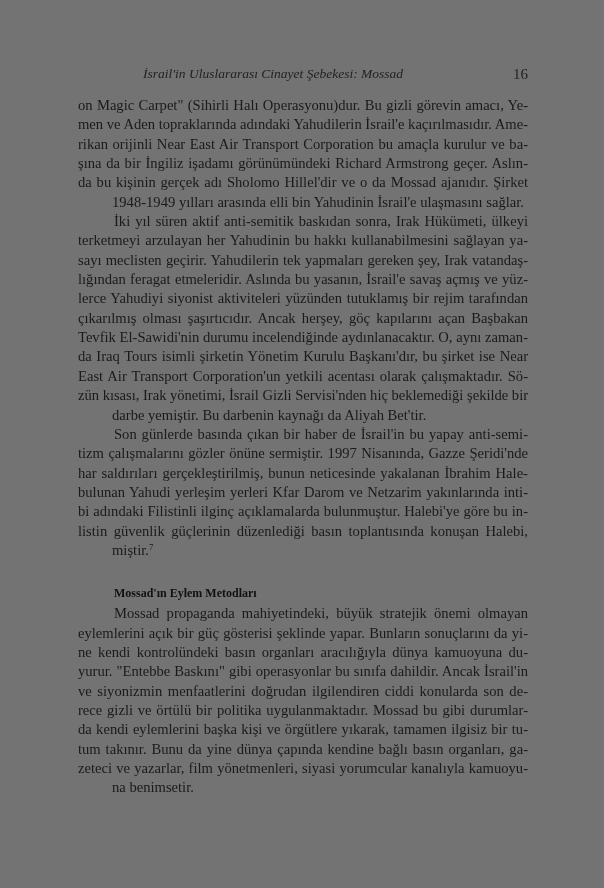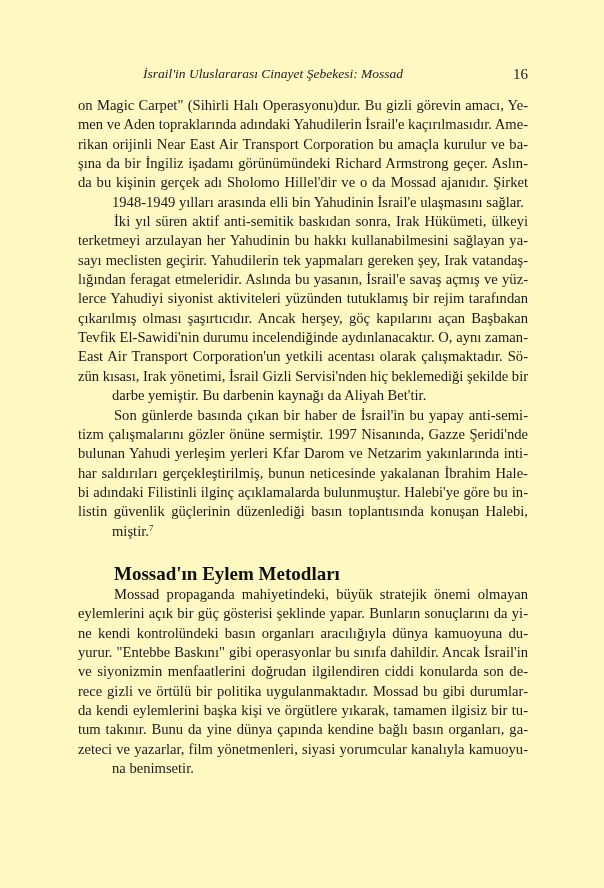--- a/index.html
+++ b/index.html
@@ -1,31 +1,31 @@
 <!DOCTYPE html>
 <html><head>
   <meta charset="utf-8">
   <style>
     html, body { margin: 0; padding: 0; background: #ffffff; }
     body { width: 604px; height: 888px; position: relative; overflow: hidden;
            font-family: "DejaVu Serif", "Liberation Serif", serif; color: #1a1a1a; }
-    .page { position: absolute; left: 0; top: 0; width: 604px; height: 888px; background: #fef9c3; }
+    .page { position: absolute; left: 0; top: 0; width: 604px; height: 888px; background: #737373; }
     .running-head { position: absolute; top: 66px; left: 78px; width: 450px; height: 18px; }
     .running-title { position: absolute; left: 0; right: 60px; text-align: center;
                      font-family: "Liberation Serif", serif; font-style: italic; font-size: 13.5px; color: #222; }
     .page-number { position: absolute; right: 0; top: 0; font-family: "Liberation Serif", serif;
                    font-size: 15px; color: #222; }
     .body-text { position: absolute; left: 78px; top: 96px; width: 450px; }
     .line { display: block; height: 19.35px; line-height: 19.35px; white-space: nowrap;
             font-family: "Liberation Serif", serif; font-size: 14.6px;
             text-align: justify; text-align-last: justify; }
     .line.last { text-align-last: left; margin-left: 34px; }
     .line.indent { padding-left: 36px; }
     .gap { height: 22px; }
-    .heading { font-family: "Liberation Serif", serif; font-weight: bold; font-size: 19px;
+    .heading { font-family: "Liberation Serif", serif; font-weight: bold; font-size: 12px;
                height: 22px; line-height: 22px; padding-left: 36px; color: #111; }
     sup { font-size: 9px; line-height: 0; vertical-align: 5px; }
   </style>
 </head>
 <body>
 
 <div class="page">
   <div class="running-head">
     <div class="running-title">İsrail'in Uluslararası Cinayet Şebekesi: Mossad</div>
     <div class="page-number">16</div>
@@ -42,30 +42,31 @@
     </div>
 
     <div>
       <span class="line indent" style="white-space: nowrap; overflow: hidden;">İki yıl süren aktif anti-semitik baskıdan sonra, Irak Hükümeti, ülkeyi</span>
       <span class="line" style="white-space: nowrap; overflow: hidden;">terketmeyi arzulayan her Yahudinin bu hakkı kullanabilmesini sağlayan ya-</span>
       <span class="line" style="white-space: nowrap; overflow: hidden;">sayı meclisten geçirir. Yahudilerin tek yapmaları gereken şey, Irak vatandaş-</span>
       <span class="line" style="white-space: nowrap; overflow: hidden;">lığından feragat etmeleridir. Aslında bu yasanın, İsrail'e savaş açmış ve yüz-</span>
       <span class="line" style="white-space: nowrap; overflow: hidden;">lerce Yahudiyi siyonist aktiviteleri yüzünden tutuklamış bir rejim tarafından</span>
       <span class="line" style="white-space: nowrap; overflow: hidden;">çıkarılmış olması şaşırtıcıdır. Ancak herşey, göç kapılarını açan Başbakan</span>
       <span class="line" style="white-space: nowrap; overflow: hidden;">Tevfik El-Sawidi'nin durumu incelendiğinde aydınlanacaktır. O, aynı zaman-</span>
+      <span class="line" style="white-space: nowrap; overflow: hidden;">da Iraq Tours isimli şirketin Yönetim Kurulu Başkanı'dır, bu şirket ise Near</span>
       <span class="line" style="white-space: nowrap; overflow: hidden;">East Air Transport Corporation'un yetkili acentası olarak çalışmaktadır. Sö-</span>
       <span class="line" style="white-space: nowrap; letter-spacing: -0.0210938px; overflow: hidden;">zün kısası, Irak yönetimi, İsrail Gizli Servisi'nden hiç beklemediği şekilde bir</span>
       <span class="line last" style="white-space: nowrap; overflow: hidden;">darbe yemiştir. Bu darbenin kaynağı da Aliyah Bet'tir.</span>
     </div>
 
     <div>
       <span class="line indent" style="white-space: nowrap; overflow: hidden;">Son günlerde basında çıkan bir haber de İsrail'in bu yapay anti-semi-</span>
       <span class="line" style="white-space: nowrap; overflow: hidden;">tizm çalışmalarını gözler önüne sermiştir. 1997 Nisanında, Gazze Şeridi'nde</span>
+      <span class="line" style="white-space: nowrap; overflow: hidden;">har saldırıları gerçekleştirilmiş, bunun neticesinde yakalanan İbrahim Hale-</span>
       <span class="line" style="white-space: nowrap; overflow: hidden;">bulunan Yahudi yerleşim yerleri Kfar Darom ve Netzarim yakınlarında inti-</span>
-      <span class="line" style="white-space: nowrap; overflow: hidden;">har saldırıları gerçekleştirilmiş, bunun neticesinde yakalanan İbrahim Hale-</span>
       <span class="line" style="white-space: nowrap; overflow: hidden;">bi adındaki Filistinli ilginç açıklamalarda bulunmuştur. Halebi'ye göre bu in-</span>
       <span class="line" style="white-space: nowrap; overflow: hidden;">listin güvenlik güçlerinin düzenlediği basın toplantısında konuşan Halebi,</span>
       <span class="line last" style="white-space: nowrap; overflow: hidden;"><span>miştir.</span><sup>7</sup></span>
     </div>
 
     <div class="gap"></div>
 
     <div class="heading">Mossad'ın Eylem Metodları</div>
 
     <div>

